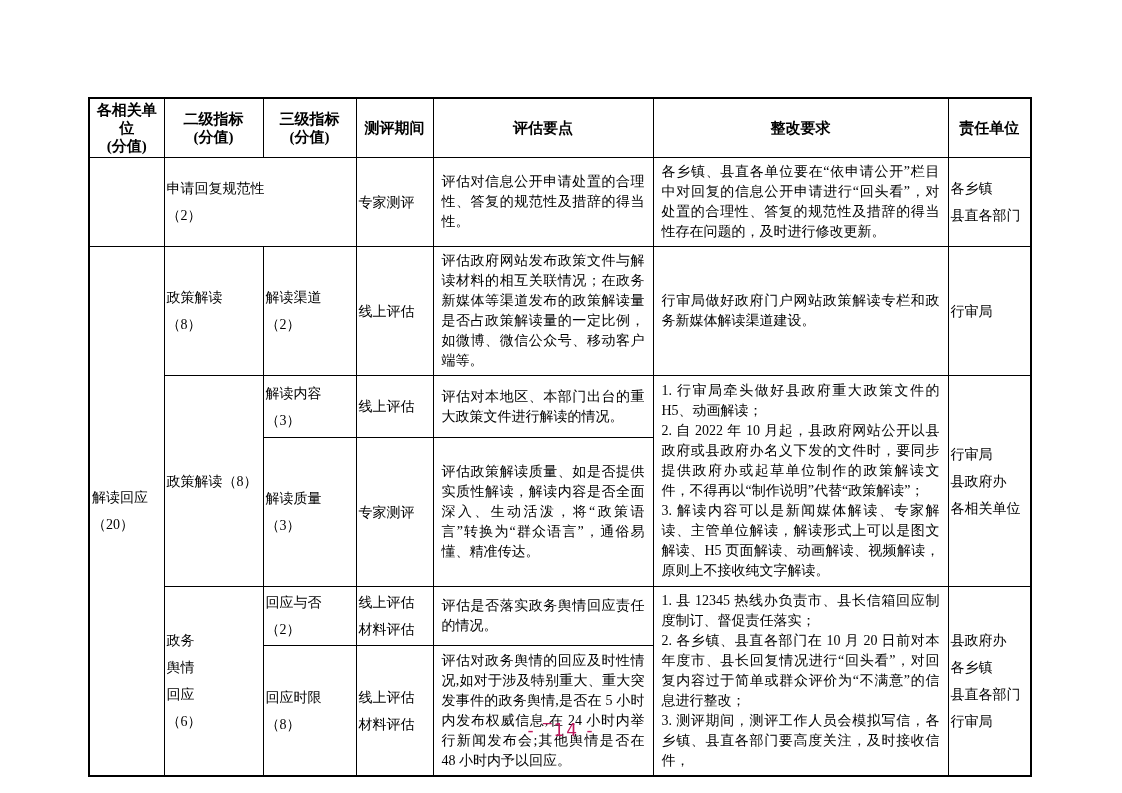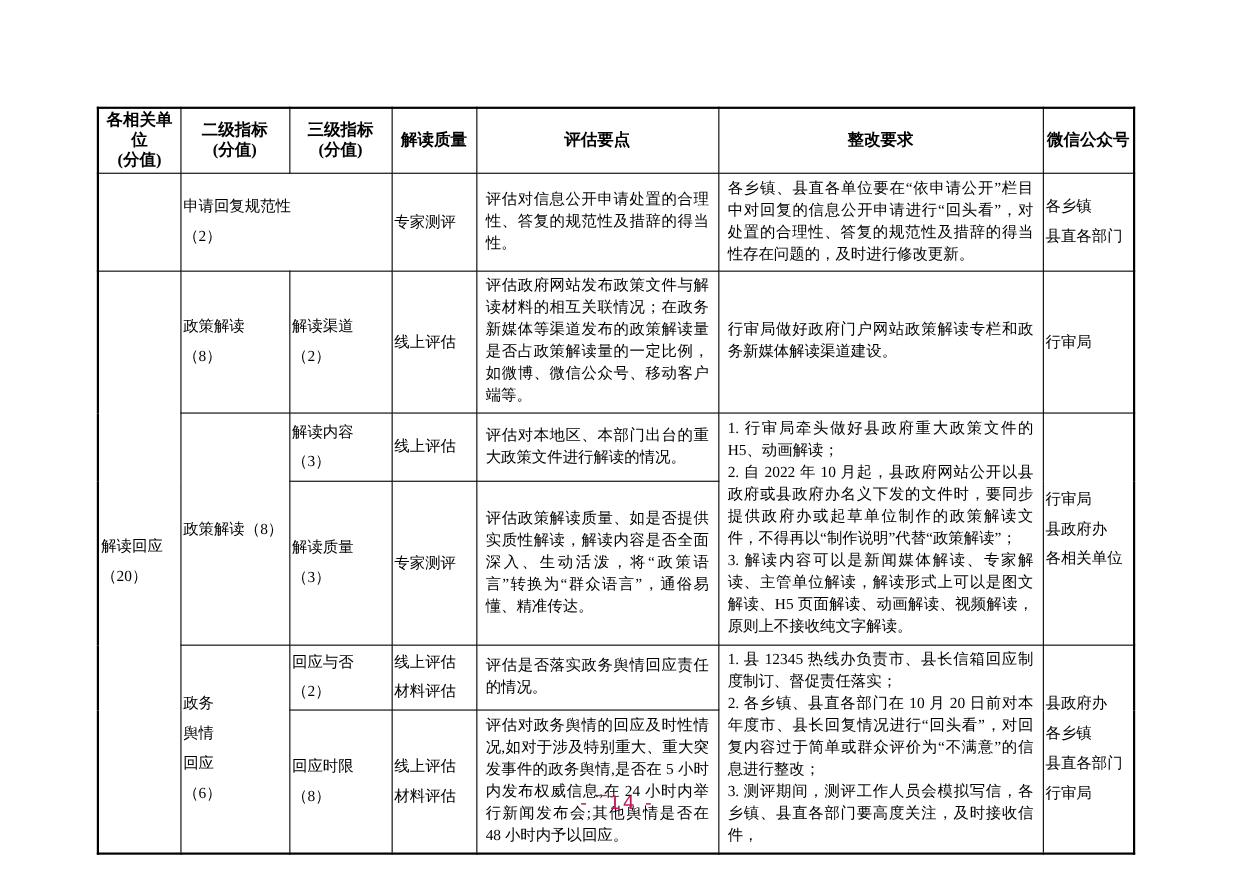--- a/index.html
+++ b/index.html
@@ -83,24 +83,24 @@
     </colgroup>
 
     <tbody>
         <tr class="row-header">
       <th>各相关单位
 (分值)</th>
       <th>二级指标
 (分值)</th>
       <th>三级指标
 (分值)</th>
-      <th>解读质量</th>
+      <th>测评期间</th>
       <th>评估要点</th>
       <th>整改要求</th>
-      <th>微信公众号</th>
+      <th>责任单位</th>
     </tr>
 
     <tr class="row-1">
       <td class="cell-center"></td>
       <td class="cell-center" colspan="2">申请回复规范性
 （2）</td>
       <td class="cell-center">专家测评</td>
       <td class="cell-text">评估对信息公开申请处置的合理性、答复的规范性及措辞的得当性。</td>
       <td class="cell-text">各乡镇、县直各单位要在“依申请公开”栏目中对回复的信息公开申请进行“回头看”，对处置的合理性、答复的规范性及措辞的得当性存在问题的，及时进行修改更新。</td>
       <td class="cell-center">各乡镇

